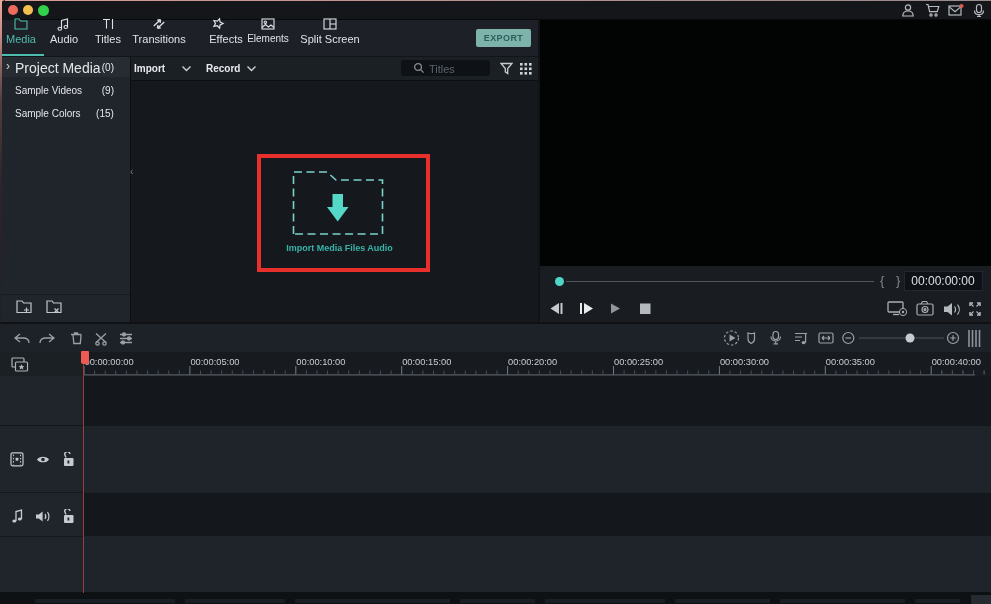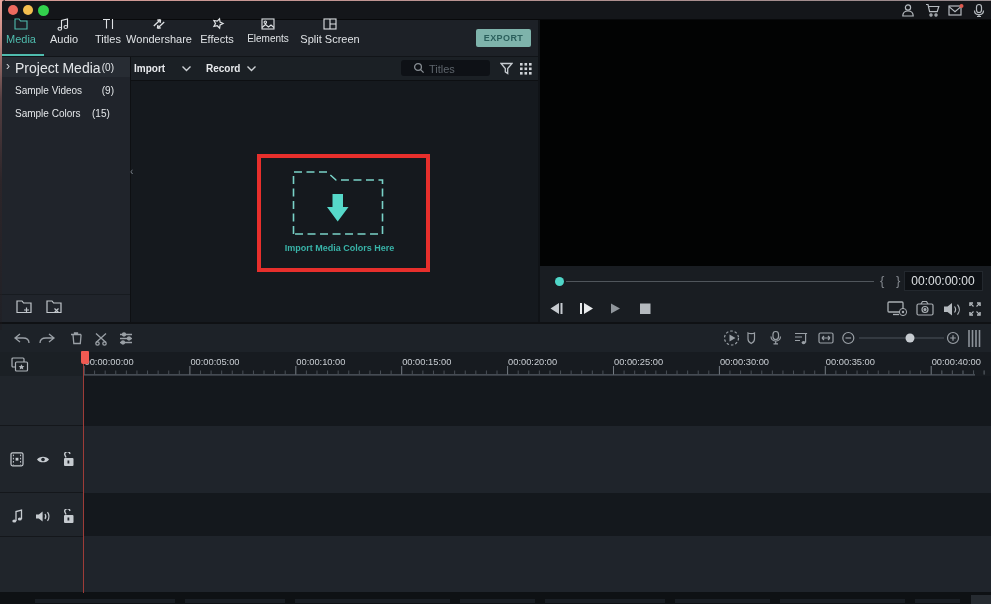--- a/index.html
+++ b/index.html
@@ -49,25 +49,25 @@
         <ellipse cx="1.8" cy="3" rx="1.8" ry="1.5"></ellipse>
       </svg>
       <div class="abs" style="left:19px;top:21px;width:90px;text-align:center;font-size:11px;color:#dfe2e5;">Audio</div>
       <svg class="abs" style="left:100px;top:5px;" width="16" height="14" viewBox="-8 -7 16 14" fill="none" stroke="#dfe2e5" stroke-width="1.1">
         <path d="M-5 -4.5 h7 M-1.5 -4.5 v9 M4.5 -5 v10"></path>
       </svg>
       <div class="abs" style="left:63px;top:21px;width:90px;text-align:center;font-size:11px;color:#dfe2e5;">Titles</div>
       <svg class="abs" style="left:151px;top:5px;" width="16" height="14" viewBox="-8 -7 16 14" fill="none" stroke="#dfe2e5" stroke-width="1.1">
         <path d="M-5.2 2 L0.6 -3.4 M1.6 -4.4 l-3.4 .5 M1.6 -4.4 l-.5 3.4 M5.2 -2 L-0.6 3.4 M-1.6 4.4 l3.4 -.5 M-1.6 4.4 l.5 -3.4" stroke-width="1.3"></path>
       </svg>
-      <div class="abs" style="left:114px;top:21px;width:90px;text-align:center;font-size:11px;color:#dfe2e5;">Wondershare</div>
+      <div class="abs" style="left:114px;top:21px;width:90px;text-align:center;font-size:11px;color:#dfe2e5;">Transitions</div>
       <svg class="abs" style="left:209px;top:5px;" width="16" height="14" viewBox="-8 -7 16 14" fill="none" stroke="#dfe2e5" stroke-width="1.1">
         <path d="M0.8 -5.8 l1.5 3 l3.3 .4 l-2.4 2.3 l.6 3.3 l-3 -1.6 l-3 1.6 l.6 -3.3 l-2.4 -2.3 l3.3 -.4 z" transform="rotate(18)" stroke-width="1.2"></path>
       </svg>
-      <div class="abs" style="left:172px;top:21px;width:90px;text-align:center;font-size:11px;color:#dfe2e5;">Effects</div>
+      <div class="abs" style="left:172px;top:21px;width:108px;text-align:center;font-size:11px;color:#dfe2e5;">Effects</div>
       <svg class="abs" style="left:260px;top:5px;" width="16" height="14" viewBox="-8 -7 16 14" fill="none" stroke="#dfe2e5" stroke-width="1.1">
         <rect x="-6" y="-5" width="12" height="10"></rect>
         <circle cx="-2.7" cy="-1.8" r="1.2"></circle>
         <path d="M-6 3.5 l3.5 -3 l3 2.5 l2.5 -2 l3 2.5"></path>
       </svg>
       <div class="abs" style="left:223px;top:21px;width:90px;text-align:center;font-size:10px;color:#dfe2e5;">Elements</div>
       <svg class="abs" style="left:322px;top:5px;" width="16" height="14" viewBox="-8 -7 16 14" fill="none" stroke="#dfe2e5" stroke-width="1.1">
         <rect x="-6" y="-5" width="12" height="10"></rect>
         <path d="M0 -5 v10 M0 0 h6"></path>
       </svg>
@@ -80,21 +80,21 @@
 
   <div class="abs" style="left:0;top:57px;width:130px;height:265px;background:#20242b;"></div>
   <div class="abs" style="left:0;top:57px;width:130px;height:20px;background:#272c33;"></div>
   <div class="abs" style="left:130px;top:57px;width:1px;height:265px;background:#0e1013;"></div>
   <div class="abs" style="left:6px;top:59px;font-size:12px;color:#ced2d6;">›</div>
   <div class="abs" style="left:15px;top:60px;font-size:14px;color:#e3e6e9;">Project Media</div>
   <div class="abs" style="left:92px;top:62px;width:22px;text-align:right;font-size:10px;color:#e3e6e9;">(0)</div>
   <div class="abs" style="left:15px;top:85px;font-size:10px;color:#e3e6e9;">Sample Videos</div>
   <div class="abs" style="left:92px;top:85px;width:22px;text-align:right;font-size:10px;color:#e3e6e9;">(9)</div>
   <div class="abs" style="left:15px;top:108px;font-size:10px;color:#e3e6e9;">Sample Colors</div>
-  <div class="abs" style="left:92px;top:108px;width:26px;text-align:left;font-size:10px;color:#e3e6e9;">(15)</div>
+  <div class="abs" style="left:92px;top:108px;width:26px;text-align:center;font-size:10px;color:#e3e6e9;">(15)</div>
   <div class="abs" style="left:0;top:294px;width:130px;height:1px;background:#171b20;"></div>
   <div class="abs" id="folder-icons" style="left:16px;top:298px;">
 <svg width="50" height="18" viewBox="0 0 50 18" fill="none" stroke="#c2c7cc" stroke-width="1.2">
   <path d="M1 3 h5 l1.6 2 H15 v9.5 H1 z"></path>
   <path d="M10.5 9.5 v5 M8 12 h5"></path>
   <path d="M31 3 h5 l1.6 2 H45 v9.5 H31 z"></path>
   <path d="M38.5 10.5 l4 4 M42.5 10.5 l-4 4"></path>
 </svg>
     </div>
 
@@ -143,21 +143,21 @@
 
   <div class="abs" style="left:130px;top:166px;font-size:10px;color:#7c838a;">‹</div>
 
   <div class="abs" style="left:257px;top:154px;width:165px;height:110px;border:4px solid #e72f2c;"></div>
   <div class="abs" id="dropfolder" style="left:292px;top:170px;">
 <svg width="92" height="66" viewBox="0 0 92 66" fill="none">
   <path d="M1.5 64 V2 H35 l9 8 H90.5 V64 Z" stroke="#79d2c8" stroke-width="1.6" stroke-dasharray="8 4.5"></path>
   <path d="M40.5 24 h10.5 v13 h5.5 L45.7 51.5 L35 37 h5.5 z" fill="#56d8c9"></path>
 </svg>
     </div>
-  <div class="abs" style="left:257px;top:243px;width:165px;text-align:center;font-size:9px;font-weight:bold;color:#38b3a8;">Import Media Colors Here</div>
+  <div class="abs" style="left:257px;top:243px;width:165px;text-align:center;font-size:9px;font-weight:bold;color:#38b3a8;">Import Media Files Audio</div>
 
   <div class="abs" style="left:538px;top:20px;width:2px;height:302px;background:#101317;"></div>
   <div class="abs" style="left:540px;top:20px;width:451px;height:246px;background:#020303;"></div>
   <div class="abs" style="left:540px;top:266px;width:451px;height:56px;background:#191d22;"></div>
 
   <div class="abs" style="left:566px;top:281px;width:308px;height:1px;background:#50565c;"></div>
   <div class="abs" style="left:555px;top:277px;width:9px;height:9px;border-radius:50%;background:#4fd6c8;"></div>
   <div class="abs" style="left:880px;top:273px;font-size:13px;color:#82878d;">{</div>
   <div class="abs" style="left:896px;top:273px;font-size:13px;color:#82878d;">}</div>
   <div class="abs" style="left:904px;top:271px;width:79px;height:20px;background:#0e1115;border:1px solid #23282e;box-sizing:border-box;"></div>

